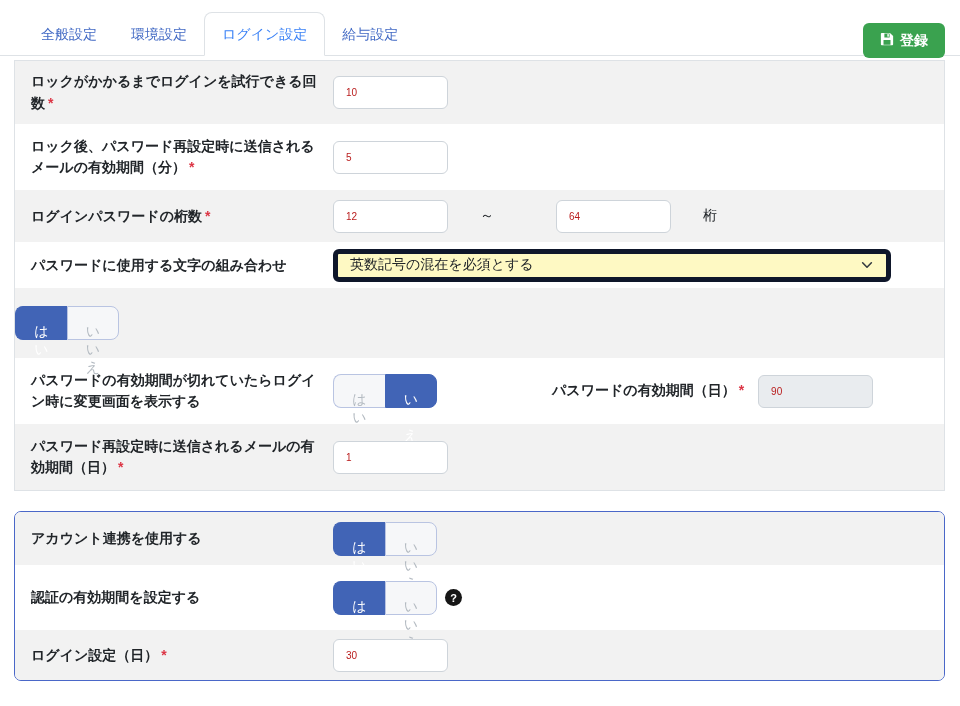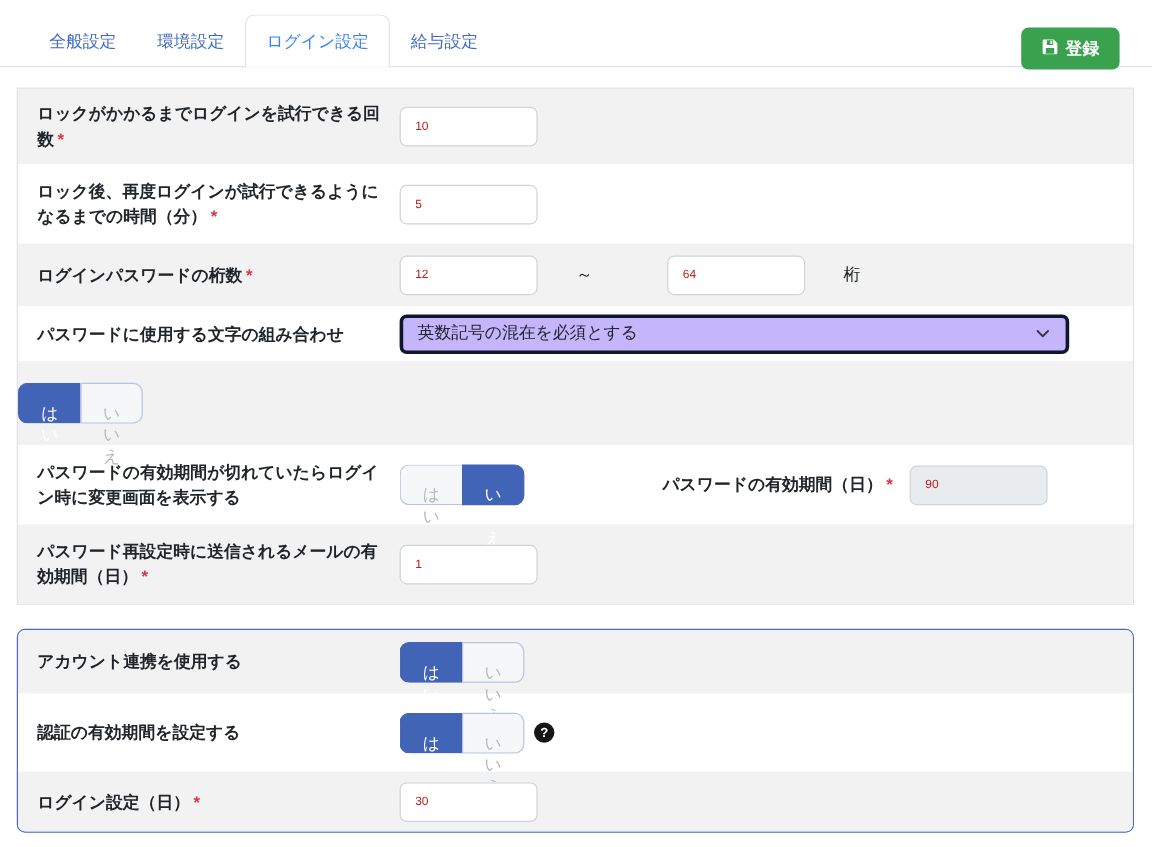--- a/index.html
+++ b/index.html
@@ -16,28 +16,28 @@
   }
   .tab {
     color:#4169c4; padding:11px 17px; cursor:pointer; line-height:20px;
   }
   .tab.active {
     color:#3b82f6; background:#fff;
     border:1px solid #dee2e6; border-bottom:1px solid #fff;
     border-radius:8px 8px 0 0; margin-bottom:-1px; position:relative; z-index:2;
   }
   .save-btn {
-    position:absolute; right:27px; top:23px; height:35px; z-index:5;
+    position:absolute; right:15px; top:23px; height:35px; z-index:5;
     background:#3aa24f; color:#fff; border:none; border-radius:6px;
     font-weight:bold; font-size:14px; padding:0 17px;
     display:flex; align-items:center; gap:6px; cursor:pointer;
     font-family:inherit;
   }
   
-  .section { margin:17px 15px 0 14px; box-sizing:border-box; }
+  .section { margin:4px 15px 0 14px; box-sizing:border-box; }
   .section1 { border:1px solid #dee2e6; }
   .section2 {
     margin-top:20px; border:1px solid #4a67c8; border-radius:7px; overflow:hidden;
   }
   .sec-header {
     background:#4467c8; color:#fff; padding:7px 16px; line-height:18px;
   }
   .row { display:flex; align-items:center; }
   .row.gray { background:#f2f2f2; }
   .row.white { background:#fff; }
@@ -53,21 +53,21 @@
     border:1px solid #ced4da; border-radius:6px;
     padding:0 12px; font-size:10px; color:#b91c1c;
     font-family:inherit; background:#fff;
   }
   .txt.disabled { background:#e9ecef; }
   .sep { margin-left:32px; }
   .txt.second { margin-left:62px; }
   .suffix { margin-left:32px; }
   .select {
     width:558px; height:33px; box-sizing:border-box;
-    border:3px solid #0f172a; border-radius:6px; background:#c4b5fd;
+    border:5px solid #0f172a; border-radius:6px; background:#fef9c3;
     display:flex; align-items:center; justify-content:space-between;
     padding:0 12px; cursor:pointer;
   }
   .toggle { display:flex; }
   .t-btn {
     width:52px; height:33px; box-sizing:border-box; font-size:14px;
     background:#f6f7f9; color:#b3bac1; border:1px solid #b9c4e2;
     cursor:pointer; font-family:inherit; padding:16px;
   }
   .t-btn:first-child { border-radius:8px 0 0 8px; border-right:none; }
@@ -104,21 +104,21 @@
 <div class="section section1">
 
   <div class="row gray" style="min-height:48px">
     <div class="label-cell"><span>ロックがかかるまでログインを試行できる回数</span><span class="req">*</span></div>
     <div class="control-cell">
       <input class="txt" value="10" style="">
     </div>
   </div>
 
   <div class="row white" style="min-height:66px">
-    <div class="label-cell"><span>ロック後、再度ログインが試行できるようになるまでの時間（分）</span><span class="req">*</span></div>
+    <div class="label-cell"><span>ロック後、パスワード再設定時に送信されるメールの有効期間（分）</span><span class="req">*</span></div>
     <div class="control-cell">
       <input class="txt" value="5" style="">
     </div>
   </div>
 
   <div class="row gray" style="min-height:52px">
     <div class="label-cell"><span>ログインパスワードの桁数</span><span class="req">*</span></div>
     <div class="control-cell">
       <input class="txt" value="12" style="">
       <span class="sep">～</span>

